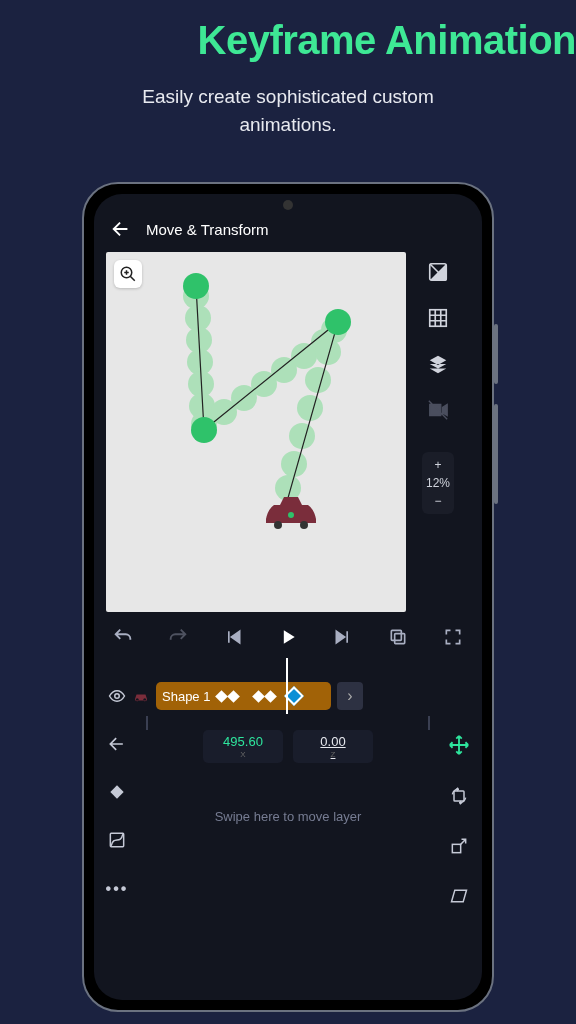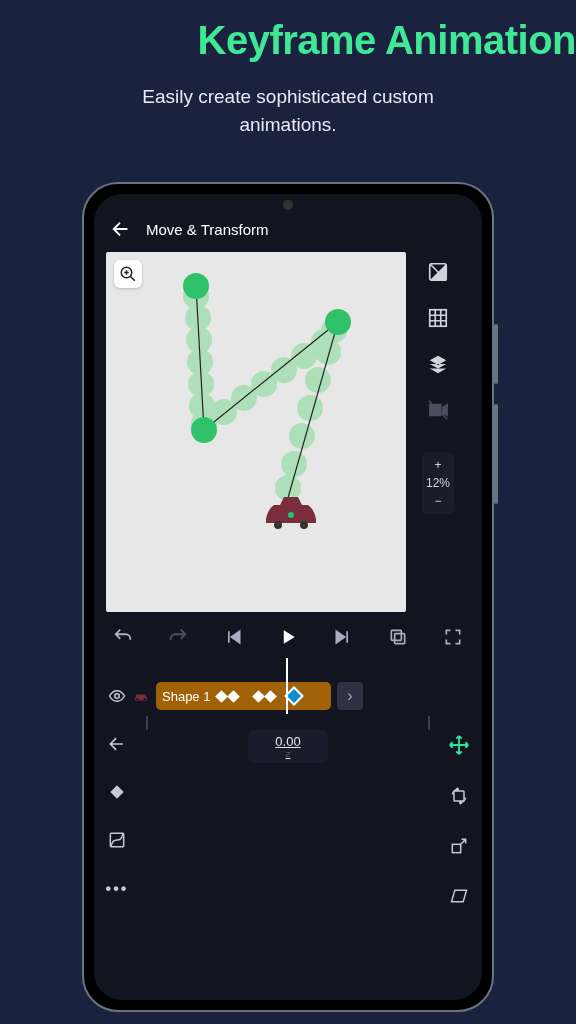--- a/index.html
+++ b/index.html
@@ -347,22 +347,24 @@
         <span class="lt-icon">
             <svg width="20" height="20" viewBox="0 0 24 24" fill="none" stroke="currentColor" stroke-width="1.8">
               <rect x="4" y="4" width="16" height="16" rx="1"></rect>
               <path d="M5 19 C 8 6, 16 18, 19 5"></path>
             </svg>
           </span>
         <span class="lt-icon" style="letter-spacing:2px;font-weight:bold">•••</span>
       </div>
       <div class="mid frame-corners fc2" style="position:relative">
         <div class="coords">
+          <div class="coord g"><span>495.60</span><span class="coord-lbl">X</span></div>
           <div class="coord w"><span>0.00</span><span class="coord-lbl">Z</span></div>
         </div>
+        <div class="hint">Swipe here to move layer</div>
       </div>
       <div class="rt-col2">
         <span class="move-icon">
             <svg width="22" height="22" viewBox="0 0 24 24" fill="none" stroke="currentColor" stroke-width="2">
               <path d="M12 2v20M2 12h20M12 2l-3 3M12 2l3 3M12 22l-3-3M12 22l3-3M2 12l3-3M2 12l3 3M22 12l-3-3M22 12l-3 3"></path>
             </svg>
           </span>
         <span class="lt-icon">
             <svg width="20" height="20" viewBox="0 0 24 24" fill="none" stroke="currentColor" stroke-width="1.8">
               <rect x="6" y="6" width="12" height="12" rx="1"></rect>

